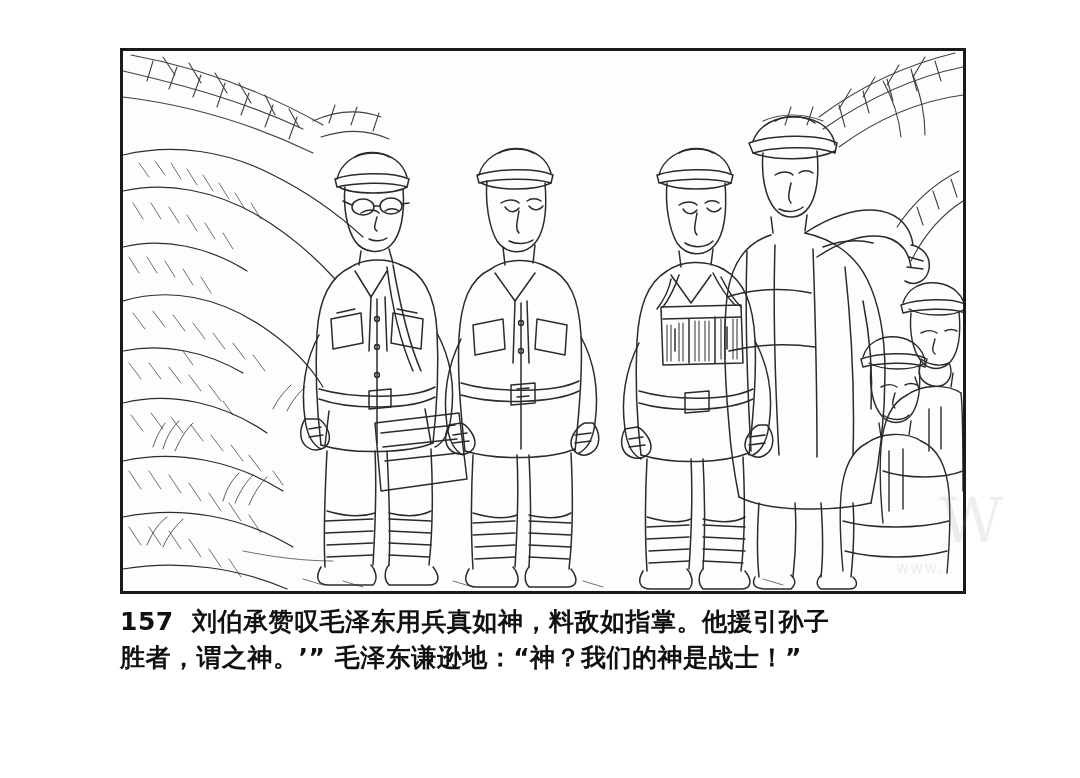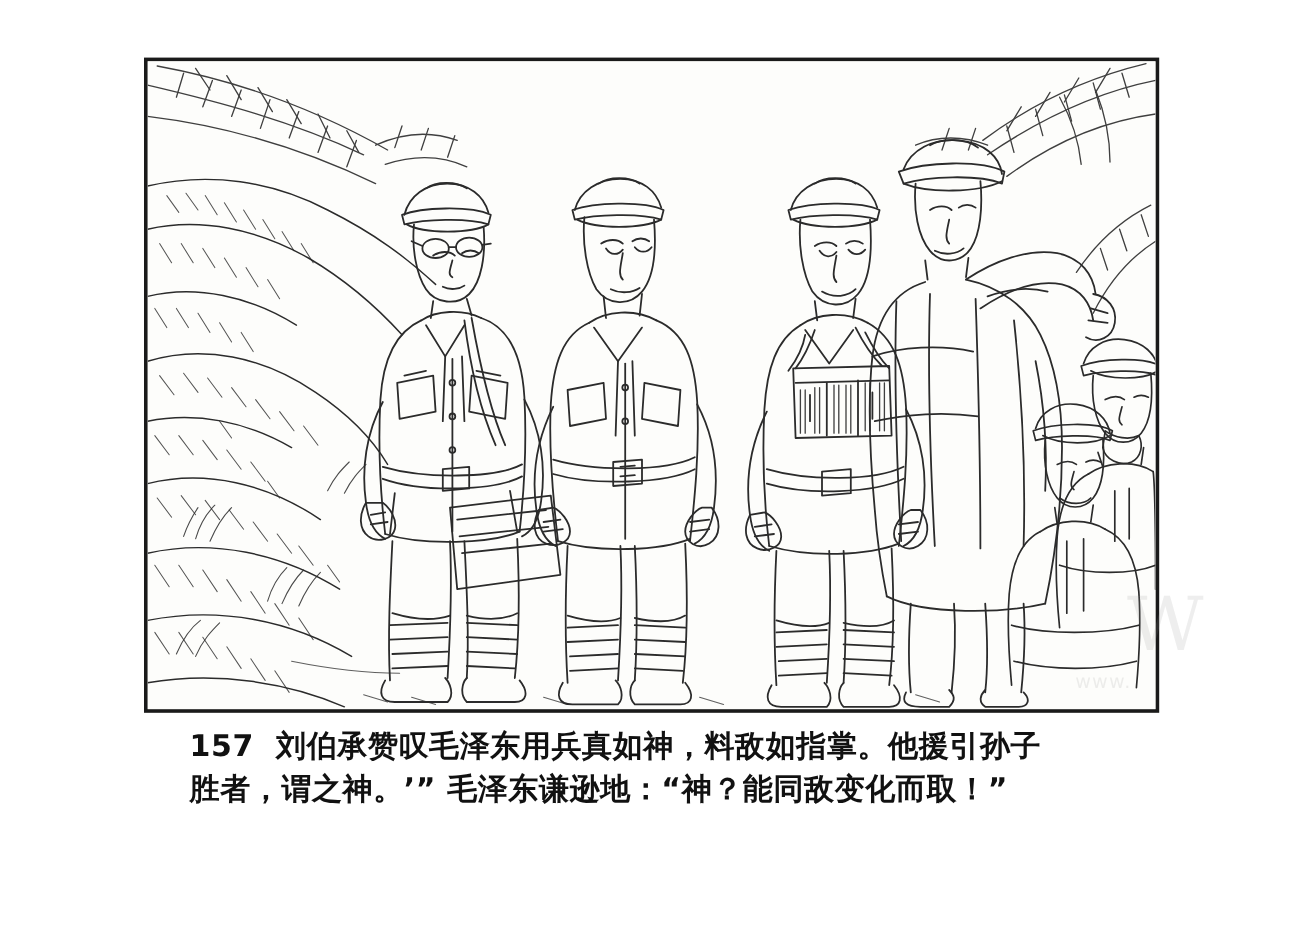--- a/index.html
+++ b/index.html
@@ -44,21 +44,20 @@
     position: absolute;
     left: 120px;
     top: 604px;
     width: 840px;
     font-family: "DejaVu Sans", sans-serif;
     font-size: 25px;
     line-height: 1.42;
     color: #111111;
     letter-spacing: 0.5px;
     font-weight: 600;
-    margin-left: 38px;
   }
   .caption .line {
     white-space: pre;
   }
   
   .watermark {
     position: absolute;
     right: 34px;
     bottom: 178px;
     width: 150px;
@@ -406,16 +405,16 @@
     </div>
   </div>
 
   <div class="watermark">
     <div class="wm-mark">W</div>
     <div class="wm-text">www.</div>
   </div>
 
   <div class="caption">
     <div class="line">157  刘伯承赞叹毛泽东用兵真如神，料敌如指掌。他援引孙子</div>
-    <div class="line">胜者，谓之神。’” 毛泽东谦逊地：“神？能同敌变化而取！”</div>
+    <div class="line">胜者，谓之神。’” 毛泽东谦逊地：“神？我们的神是战士！”</div>
   </div>
 
 </div>
 
 </body></html>

